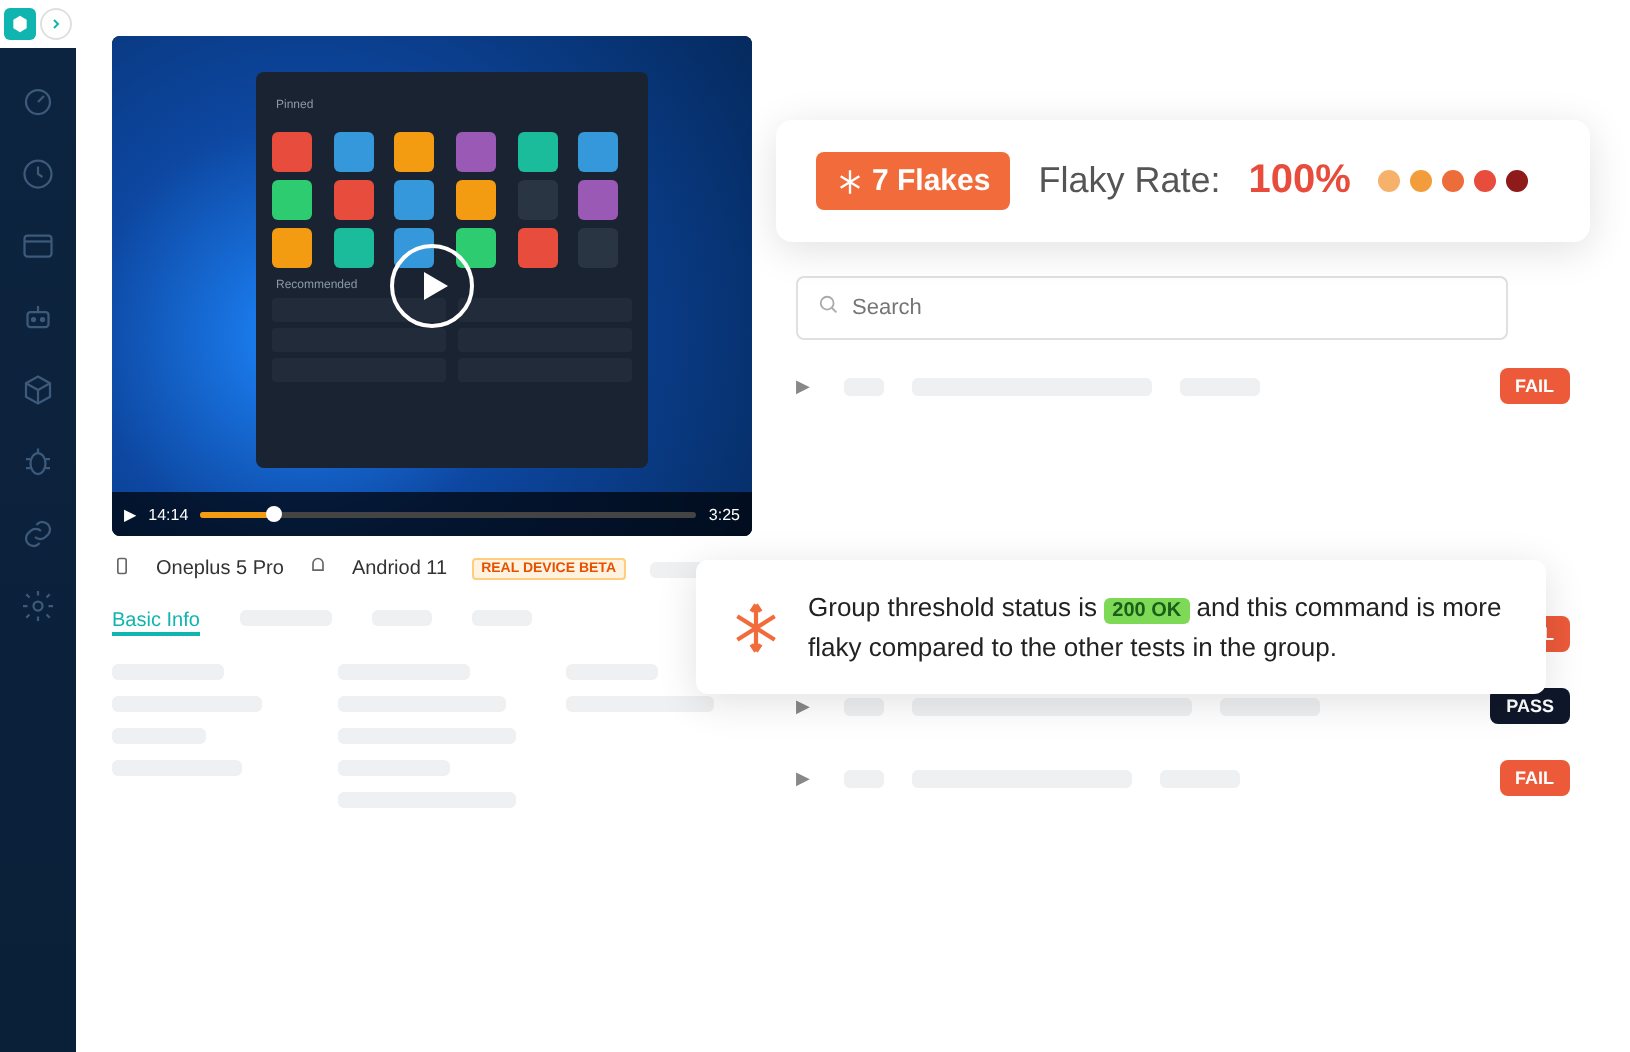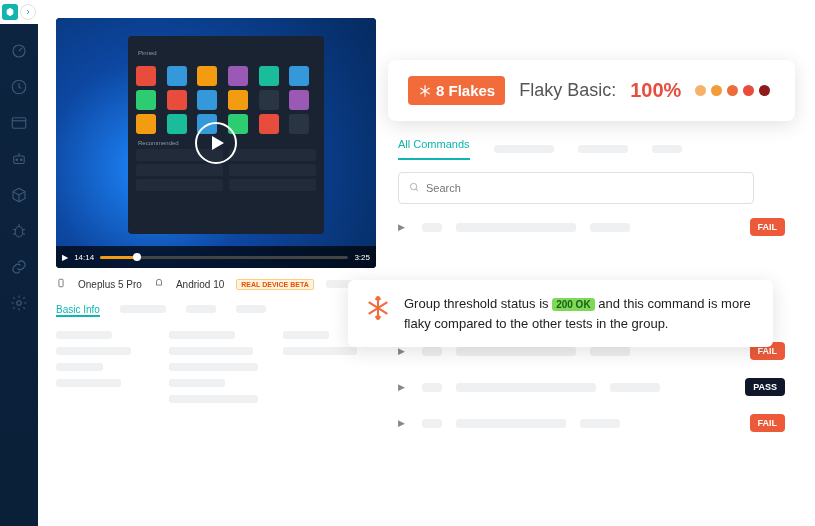--- a/index.html
+++ b/index.html
@@ -78,21 +78,21 @@
 
 .cmd-list { margin-top:14px; display:flex; flex-direction:column; gap:18px; }
 .cmd-row { display:flex; align-items:center; gap:14px; }
 .cmd-caret { width:10px; color:#888; font-size:9px; }
 .cmd-bar { background:#eef0f2; height:9px; border-radius:3px; }
 .status-badge { font-size:9px; font-weight:700; color:#fff; padding:4px 8px; border-radius:4px; margin-left:auto; }
 .status-fail { background:#ec5a3a; }
 .status-pass { background:#0f172a; }
 
 
-.threshold-card { position:absolute; top:262px; left:-50px; right:42px; background:#fff; border-radius:6px; box-shadow:0 4px 20px rgba(0,0,0,0.12); padding:14px 16px; display:flex; gap:12px; z-index:4; }
+.threshold-card { position:absolute; top:262px; left:-50px; right:42px; background:#fff; border-radius:6px; box-shadow:0 4px 20px rgba(0,0,0,0.12); padding:14px 16px; display:flex; gap:12px; z-index:4;align-items:center; }
 .snow-icon { width:28px; height:28px; color:#f26b3a; flex-shrink:0; }
 .threshold-text { font-size:13px; color:#222; line-height:1.5; }
 .ok-badge { background:#7ed957; color:#1a5e1a; font-size:10px; font-weight:700; padding:1px 4px; border-radius:3px; }
 
 
 .fade { position:absolute; bottom:0; left:38px; right:0; height:90px; background: linear-gradient(180deg, rgba(255,255,255,0) 0%, #fff 100%); pointer-events:none; }
 </style>
 </head>
 <body>
 
@@ -206,21 +206,21 @@
           <svg width="10" height="10" viewBox="0 0 24 24">
               <rect x="7" y="3" width="10" height="18" rx="2" fill="none" stroke="currentColor" stroke-width="2"></rect>
             </svg>
         </span>
         <span>Oneplus 5 Pro</span>
         <span class="icon">
           <svg width="10" height="10" viewBox="0 0 24 24">
               <path d="M6 9a6 6 0 0 1 12 0v8H6z" fill="none" stroke="currentColor" stroke-width="2"></path>
             </svg>
         </span>
-        <span>Andriod 10</span>
+        <span>Andriod 11</span>
         <span class="real-badge">REAL DEVICE BETA</span>
         <span class="ph-chip" style="width:50px"></span>
       </div>
       <div class="info-tabs">
         <div class="info-tab active">Basic Info</div>
         <div class="info-tab"><span class="ph-chip" style="width:46px; display:inline-block"></span></div>
         <div class="info-tab"><span class="ph-chip" style="width:30px; display:inline-block"></span></div>
         <div class="info-tab"><span class="ph-chip" style="width:30px; display:inline-block"></span></div>
       </div>
       <div class="info-ph-row">
@@ -244,40 +244,34 @@
       </div>
     </div>
 
     <div class="right-col">
 
       <div class="flaky-card">
         <span class="flakes-badge">
           <svg width="14" height="14" viewBox="0 0 24 24">
               <path d="M12 2v20M4 7l16 10M4 17L20 7" stroke="#fff" stroke-width="2"></path>
             </svg>
-          <span>8 Flakes</span>
+          <span>7 Flakes</span>
         </span>
-        <span class="flaky-rate-label">Flaky Basic:</span>
+        <span class="flaky-rate-label">Flaky Rate:</span>
         <span class="flaky-rate-value">100%</span>
         <div class="dots">
           <div class="dot d1"></div>
             <div class="dot d2"></div>
             <div class="dot d3"></div>
             <div class="dot d4"></div>
             <div class="dot d5"></div>
         </div>
       </div>
 
       <div class="commands-wrap">
-        <div class="cmd-tabs">
-          <div class="cmd-tab active">All Commands</div>
-          <div class="cmd-ph" style="width:60px"></div>
-          <div class="cmd-ph" style="width:50px"></div>
-          <div class="cmd-ph" style="width:30px"></div>
-        </div>
         <div class="search-box">
           <span class="search-icon">
             <svg width="11" height="11" viewBox="0 0 24 24">
                 <circle cx="10" cy="10" r="7" fill="none" stroke="currentColor" stroke-width="2"></circle>
                 <path d="M20 20l-5-5" stroke="currentColor" stroke-width="2"></path>
               </svg>
           </span>
           <input placeholder="Search" style="">
         </div>
         <div class="cmd-list">

